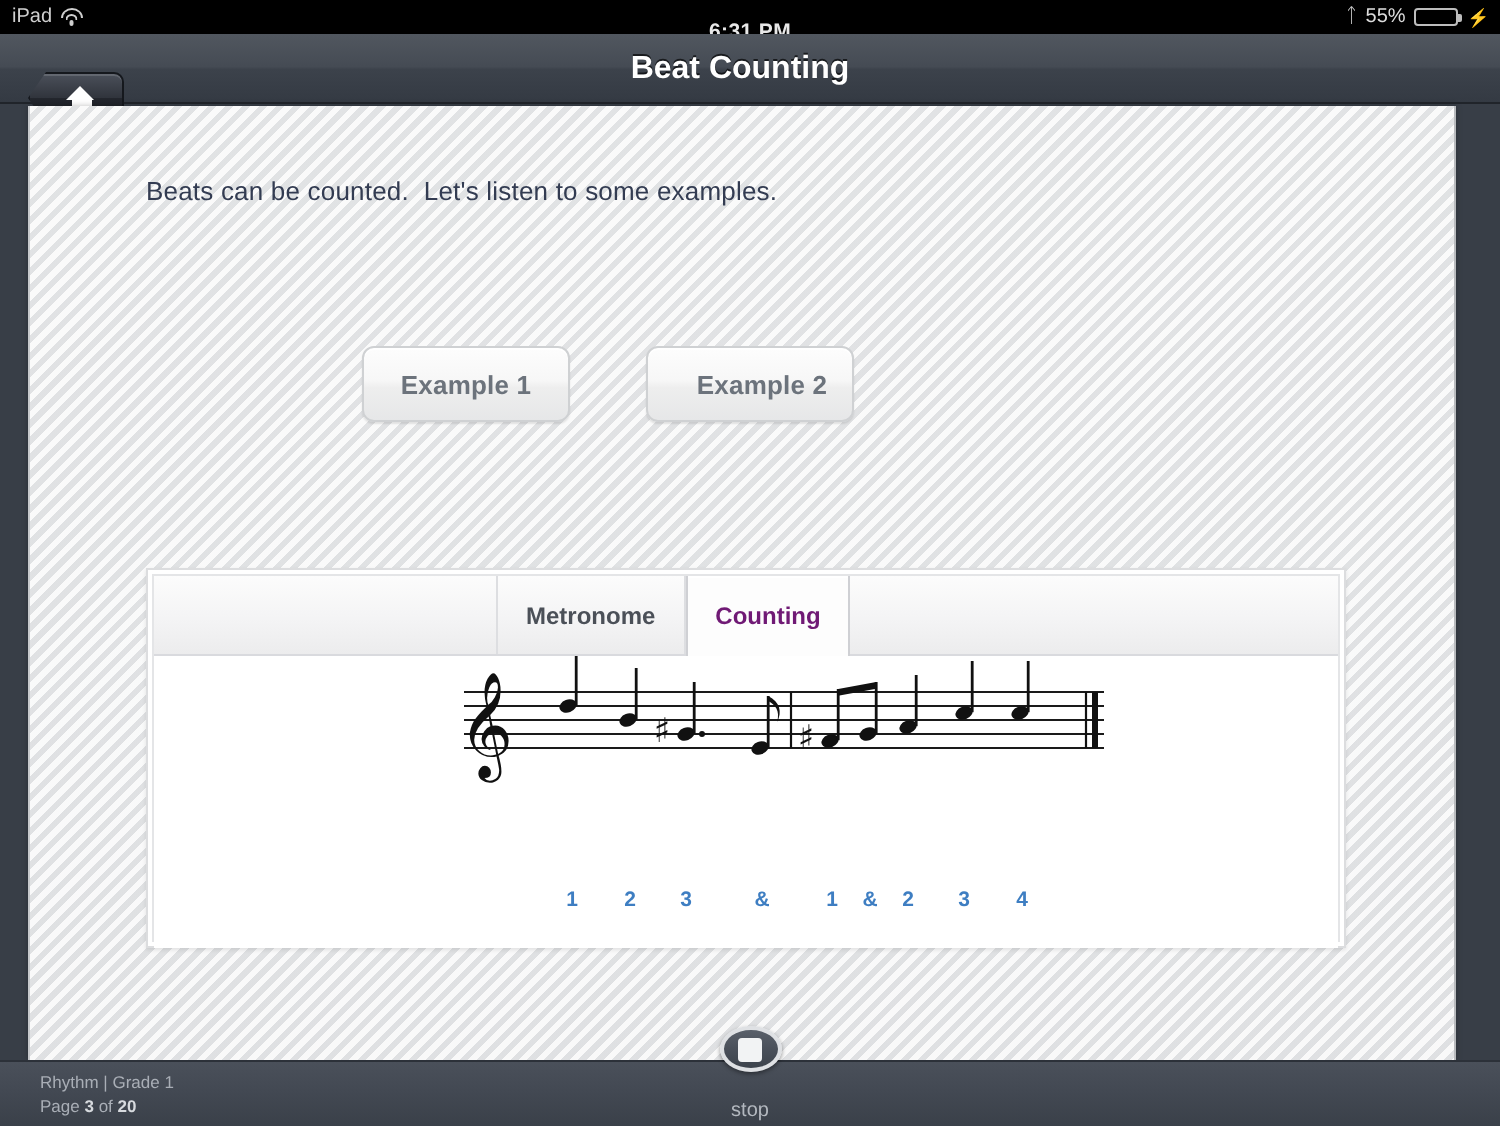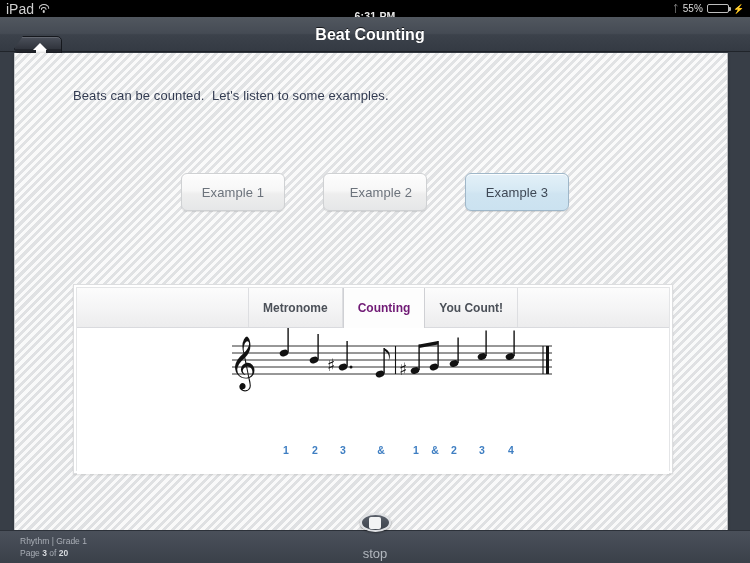--- a/index.html
+++ b/index.html
@@ -14,21 +14,21 @@
   
   .statusbar {
     position: absolute; left: 0; top: 0; width: 750px; height: 17px;
     background: #000; color: #d8d8d8; font-size: 10px;
     display: flex; align-items: center;
   }
   .sb-left { position: absolute; left: 6px; display: flex; align-items: center; gap: 4px; }
   .sb-center { position: absolute; left: 0; width: 750px; text-align: center;
                font-weight: bold; font-size: 10.5px; color: #e8e8e8; letter-spacing: .2px; margin-top: 15px;}
   .sb-right { position: absolute; right: 5px; display: flex; align-items: center; gap: 4px; }
-  .sb-carrier { font-size: 14px; color: #cfcfcf; }
+  .sb-carrier { font-size: 10px; color: #cfcfcf; }
   .wifi { width: 11px; height: 9px; position: relative; }
   .wifi span { position: absolute; left: 50%; transform: translateX(-50%);
                border: 1.4px solid #cfcfcf; border-bottom: none;
                border-radius: 50% 50% 0 0 / 100% 100% 0 0; }
   .wifi .a { width: 11px; height: 5px; top: 0; }
   .wifi .b { width: 6.5px; height: 3px; top: 3px; }
   .wifi .c { width: 2.5px; height: 2.5px; top: 6px; background: #cfcfcf;
              border-radius: 50%; border: none; }
   .bt { font-size: 10px; color: #cfcfcf; }
   .batt-pct { font-size: 10px; color: #dcdcdc; }
@@ -83,21 +83,21 @@
 
   .lesson-text {
     position: absolute; left: 58px; top: 35px;
     font-size: 13px; color: #333c52; letter-spacing: .1px; white-space: pre;
   }
 
   
   .examples { position: absolute; left: 0; top: 120px; width: 714px; height: 40px; }
   .ex-btn {
     position: absolute; top: 0; width: 104px; height: 38px;
-    border-radius: 6px; font-size: 13px; font-weight: normal;
+    border-radius: 6px; font-size: 13px; font-weight: bold;
     display: flex; align-items: center; justify-content: center;
     letter-spacing: .1px;
   }
   .ex-btn.normal {
     background: linear-gradient(to bottom, #fdfdfd 0%, #f7f7f7 45%, #eeeeee 55%, #e6e7e8 100%);
     border: 1px solid #cfd1d3;
     color: #6c737c;
     box-shadow: 0 1px 1px rgba(0,0,0,.10), inset 0 1px 0 #fff;
   }
   .ex-btn.selected {
@@ -162,21 +162,21 @@
     display: flex; flex-direction: column; align-items: center;
   }
   .stop-btn {
     width: 31px; height: 31px; border-radius: 50%;
     background: linear-gradient(to bottom, #5a606a 0%, #4a505a 50%, #3d434c 100%);
     border: 2px solid #dfe1e4;
     display: flex; align-items: center; justify-content: center;
     box-shadow: 0 1px 2px rgba(0,0,0,.4);
   }
   .stop-sq { width: 12px; height: 12px; background: #f2f3f4; border-radius: 2px; }
-  .stop-label { margin-top: 14px; font-size: 13px; color: #b3b8bf; }
+  .stop-label { margin-top: 14px; font-size: 10px; color: #b3b8bf; }
 </style>
 </head>
 <body>
 
 <div id="app">
 
   <div class="statusbar">
     <div class="sb-left">
       <span class="sb-carrier">iPad</span>
       <span class="wifi">
@@ -211,38 +211,32 @@
 
     <div class="lesson-text">Beats can be counted.  Let's listen to some examples.</div>
 
     <div class="examples">
       <div class="ex-btn normal ex1">
         <span>Example 1</span>
       </div>
       <div class="ex-btn normal ex2">
         <span>Example 2</span>
       </div>
-      <div class="ex-btn selected ex3">
-        <span>Example 3</span>
-      </div>
     </div>
 
     <div class="panel">
       <div class="panel-inner">
 
         <div class="tabstrip">
           <div class="tab-filler" style="width:172px"></div>
           <div class="tab">
             <span>Metronome</span>
           </div>
           <div class="tab active">
             <span>Counting</span>
-          </div>
-          <div class="tab">
-            <span>You Count!</span>
           </div>
           <div class="tab-end"></div>
         </div>
 
         <div class="score">
           <svg id="staff-svg" width="594" height="146" viewBox="0 0 594 146">
               <line x1="155" y1="18" x2="475" y2="18" stroke="#1a1a1a" stroke-width="0.9"></line>
               <line x1="155" y1="25" x2="475" y2="25" stroke="#1a1a1a" stroke-width="0.9"></line>
               <line x1="155" y1="32" x2="475" y2="32" stroke="#1a1a1a" stroke-width="0.9"></line>
               <line x1="155" y1="39" x2="475" y2="39" stroke="#1a1a1a" stroke-width="0.9"></line>

